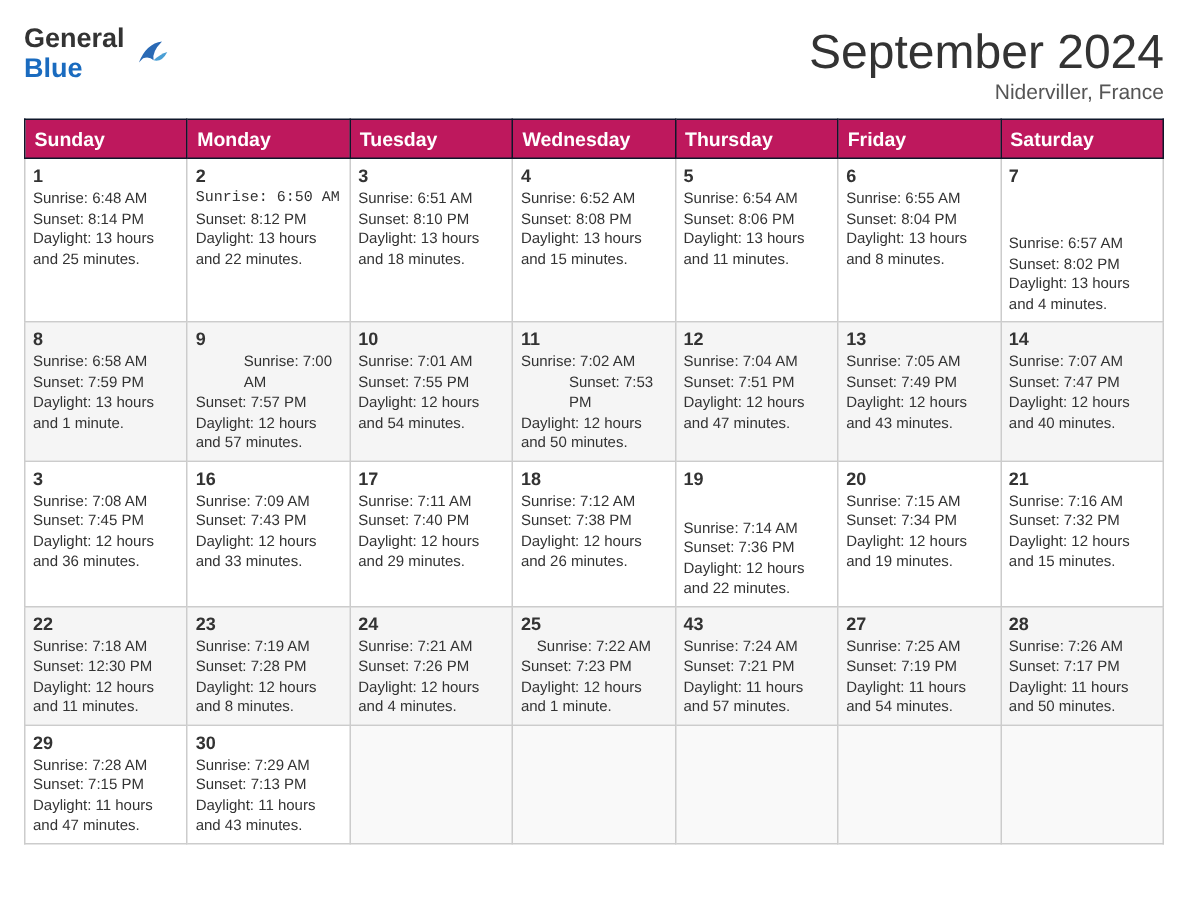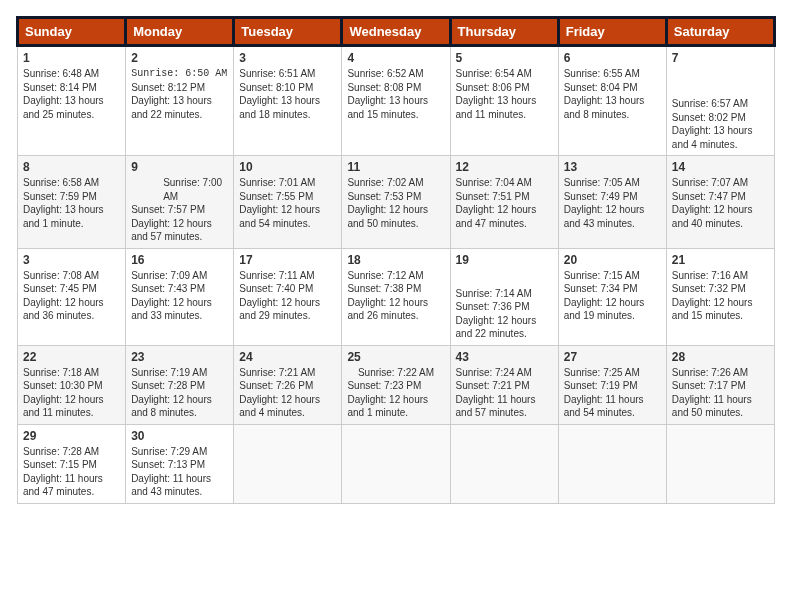--- a/index.html
+++ b/index.html
@@ -49,27 +49,27 @@
     .location {
       font-size: 14px;
       color: #555;
     }
     .calendar-table {
       width: 100%;
       border-collapse: collapse;
       table-layout: fixed;
     }
     .calendar-table th {
-      background-color: #c2410c;
+      background-color: #be185d;
       color: #fff;
       text-align: left;
       padding: 5px 6px;
       font-size: 13px;
       font-weight: bold;
-      border: 3px solid #0f172a;
+      border: 1px solid #0f172a;
     }
     .calendar-table td {
       border: 1px solid #ccc;
       vertical-align: top;
       padding: 4px 5px;
       font-size: 10px;
       color: #333;
       height: 78px;
       background: #fff;
     }
@@ -86,20 +86,36 @@
       background: #f9f9f9 !important;
     }
     .last-row td {
       height: 60px;
     }
   </style>
 </head>
 <body>
 
 <div class="page">
+  <div class="header">
+    <div class="logo">
+      <div class="logo-text">
+        <span class="logo-general">General</span>
+        <span class="logo-blue">Blue</span>
+      </div>
+      <svg class="logo-bird" viewBox="0 0 40 40" xmlns="http://www.w3.org/2000/svg">
+        <path d="M8 28 Q15 10 30 8 Q20 18 22 26 Q18 22 12 24 Z" fill="#2a6ab5"></path>
+        <path d="M22 26 Q28 20 35 18 Q30 28 22 26 Z" fill="#4a9fd5"></path>
+      </svg>
+    </div>
+    <div class="title-block">
+      <div class="month-title">September 2024</div>
+      <div class="location">Niderviller, France</div>
+    </div>
+  </div>
 
   <table class="calendar-table">
     <thead>
       <tr>
         <th>Sunday</th>
         <th>Monday</th>
         <th>Tuesday</th>
         <th>Wednesday</th>
         <th>Thursday</th>
         <th>Friday</th>
@@ -176,21 +192,21 @@
           <td>
             <span class="day-num">10</span>
             <span style="display: block; line-height: 1.35;">Sunrise: 7:01 AM</span>
             <span style="display: block; line-height: 1.35;">Sunset: 7:55 PM</span>
             <span style="display: block; line-height: 1.35;">Daylight: 12 hours</span>
             <span style="display: block; line-height: 1.35;">and 54 minutes.</span>
           </td>
           <td>
             <span class="day-num">11</span>
             <span style="display: block; line-height: 1.35;">Sunrise: 7:02 AM</span>
-            <span style="display: block; line-height: 1.35;">Sunset: 7:53 PM</span>
+            <span style="display: block; line-height: 1.35; margin-left: 32px;">Sunset: 7:53 PM</span>
             <span style="display: block; line-height: 1.35;">Daylight: 12 hours</span>
             <span style="display: block; line-height: 1.35;">and 50 minutes.</span>
           </td>
           <td>
             <span class="day-num">12</span>
             <span style="display: block; line-height: 1.35;">Sunrise: 7:04 AM</span>
             <span style="display: block; line-height: 1.35;">Sunset: 7:51 PM</span>
             <span style="display: block; line-height: 1.35;">Daylight: 12 hours</span>
             <span style="display: block; line-height: 1.35;">and 47 minutes.</span>
           </td>
@@ -257,21 +273,21 @@
             <span style="display: block; line-height: 1.35;">Sunrise: 7:16 AM</span>
             <span style="display: block; line-height: 1.35;">Sunset: 7:32 PM</span>
             <span style="display: block; line-height: 1.35;">Daylight: 12 hours</span>
             <span style="display: block; line-height: 1.35;">and 15 minutes.</span>
           </td>
         </tr>
         <tr>
           <td>
             <span class="day-num">22</span>
             <span style="display: block; line-height: 1.35;">Sunrise: 7:18 AM</span>
-            <span style="display: block; line-height: 1.35;">Sunset: 10:30 PM</span>
+            <span style="display: block; line-height: 1.35;">Sunset: 12:30 PM</span>
             <span style="display: block; line-height: 1.35;">Daylight: 12 hours</span>
             <span style="display: block; line-height: 1.35;">and 11 minutes.</span>
           </td>
           <td>
             <span class="day-num">23</span>
             <span style="display: block; line-height: 1.35;">Sunrise: 7:19 AM</span>
             <span style="display: block; line-height: 1.35;">Sunset: 7:28 PM</span>
             <span style="display: block; line-height: 1.35;">Daylight: 12 hours</span>
             <span style="display: block; line-height: 1.35;">and 8 minutes.</span>
           </td>

